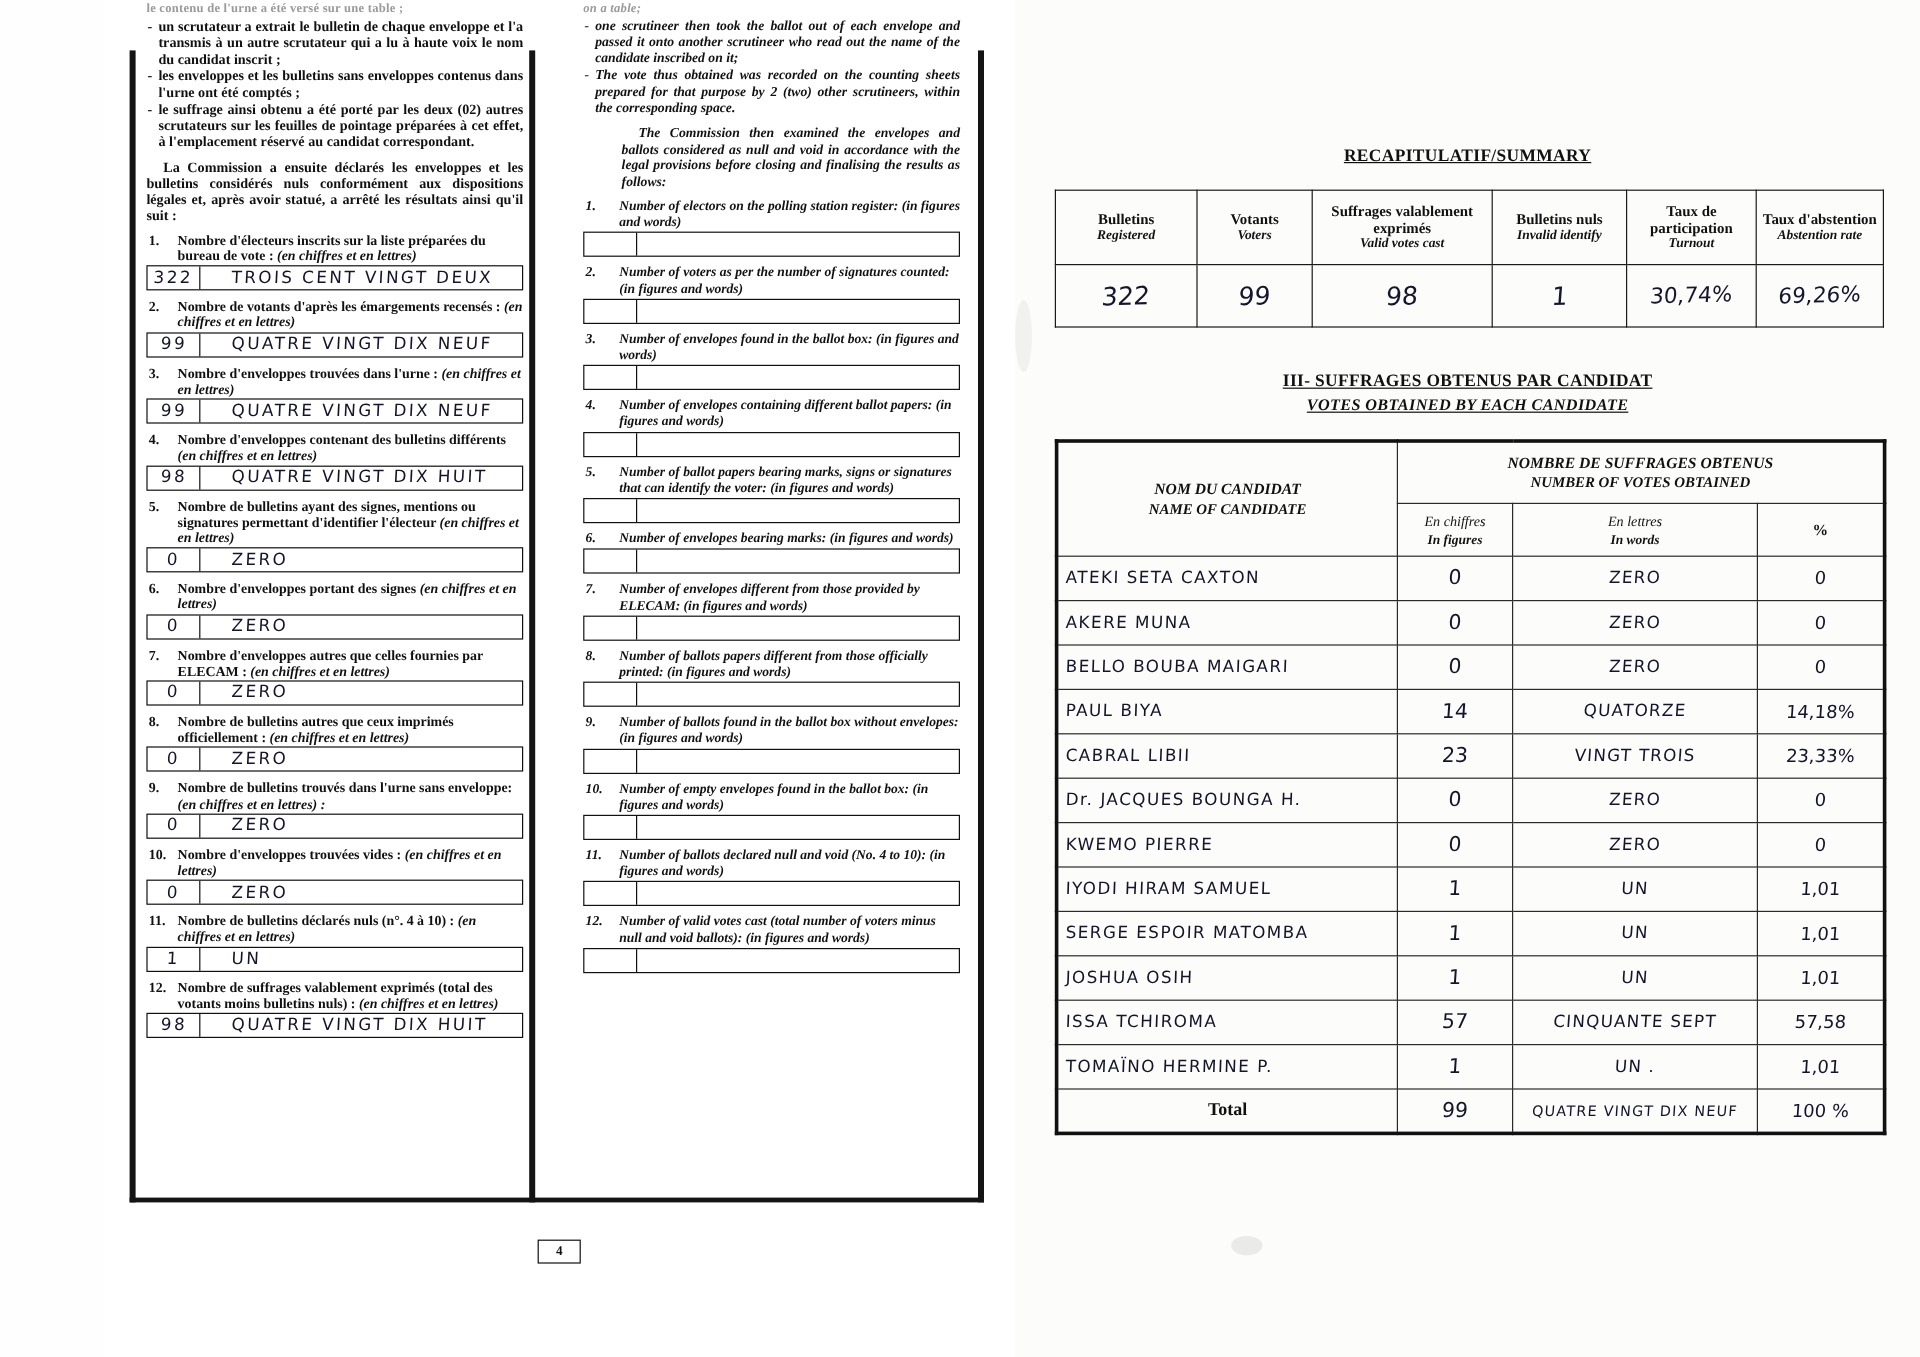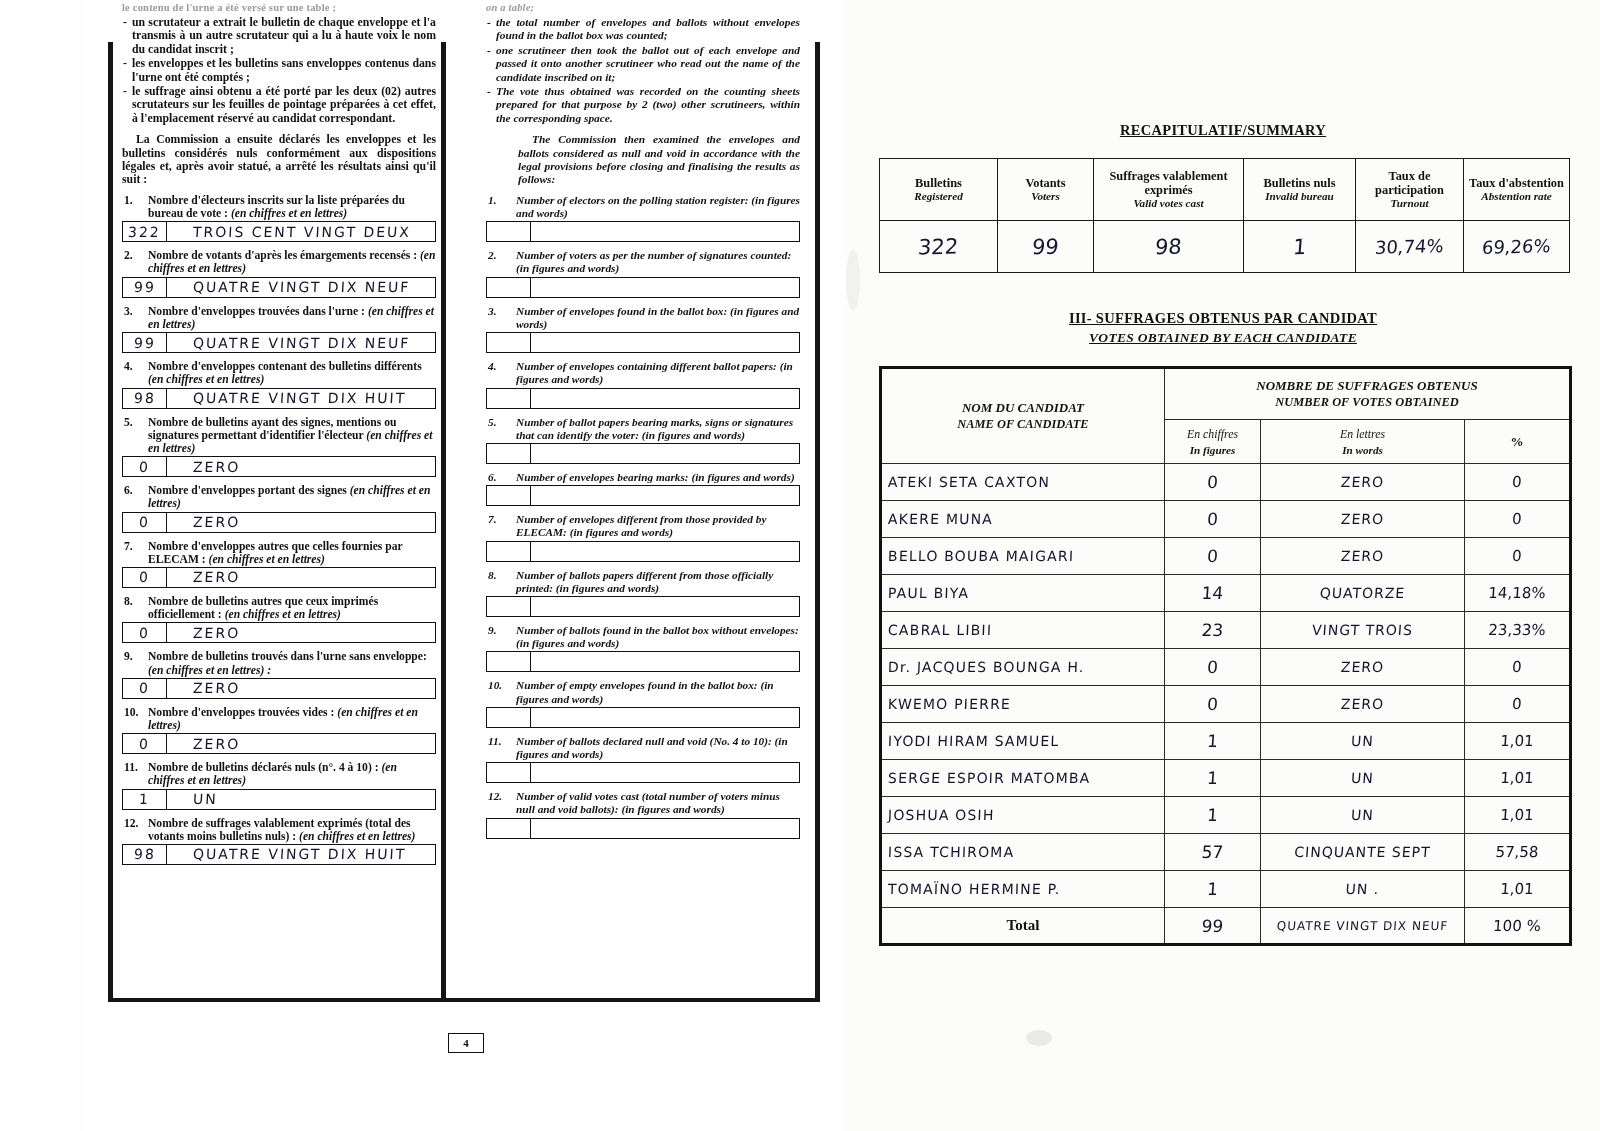--- a/index.html
+++ b/index.html
@@ -342,21 +342,20 @@
         <div class="wrd">
             <span class="hand">QUATRE VINGT DIX HUIT</span>
           </div>
       </div>
     </div>
   </div>
 
   <div class="form-col" id="col-en">
     <div class="cut-line">on a table;</div>
     <ul class="bullets">
-      <li>the total number of envelopes and ballots without envelopes found in the ballot box was counted;</li>
       <li>one scrutineer then took the ballot out of each envelope and passed it onto another scrutineer who read out the name of the candidate inscribed on it;</li>
       <li>The vote thus obtained was recorded on the counting sheets prepared for that purpose by 2 (two) other scrutineers, within the corresponding space.</li>
     </ul>
     <div class="para">The Commission then examined the envelopes and ballots considered as null and void in accordance with the legal provisions before closing and finalising the results as follows:</div>
 
     <div class="item">
       <div class="item-head"><span class="item-num">1.</span><span>Number of electors on the polling station register: (in figures and words)</span></div>
       <div class="ansbox">
           <div class="fig"></div>
           <div class="wrd"></div>
@@ -468,21 +467,21 @@
         <th>
           <span class="th-fr">Votants</span>
           <span class="th-en">Voters</span>
         </th>
         <th>
           <span class="th-fr">Suffrages valablement exprimés</span>
           <span class="th-en">Valid votes cast</span>
         </th>
         <th>
           <span class="th-fr">Bulletins nuls</span>
-          <span class="th-en">Invalid bureau</span>
+          <span class="th-en">Invalid identify</span>
         </th>
         <th>
           <span class="th-fr">Taux de participation</span>
           <span class="th-en">Turnout</span>
         </th>
         <th>
           <span class="th-fr">Taux d'abstention</span>
           <span class="th-en">Abstention rate</span>
         </th>
       </tr>

